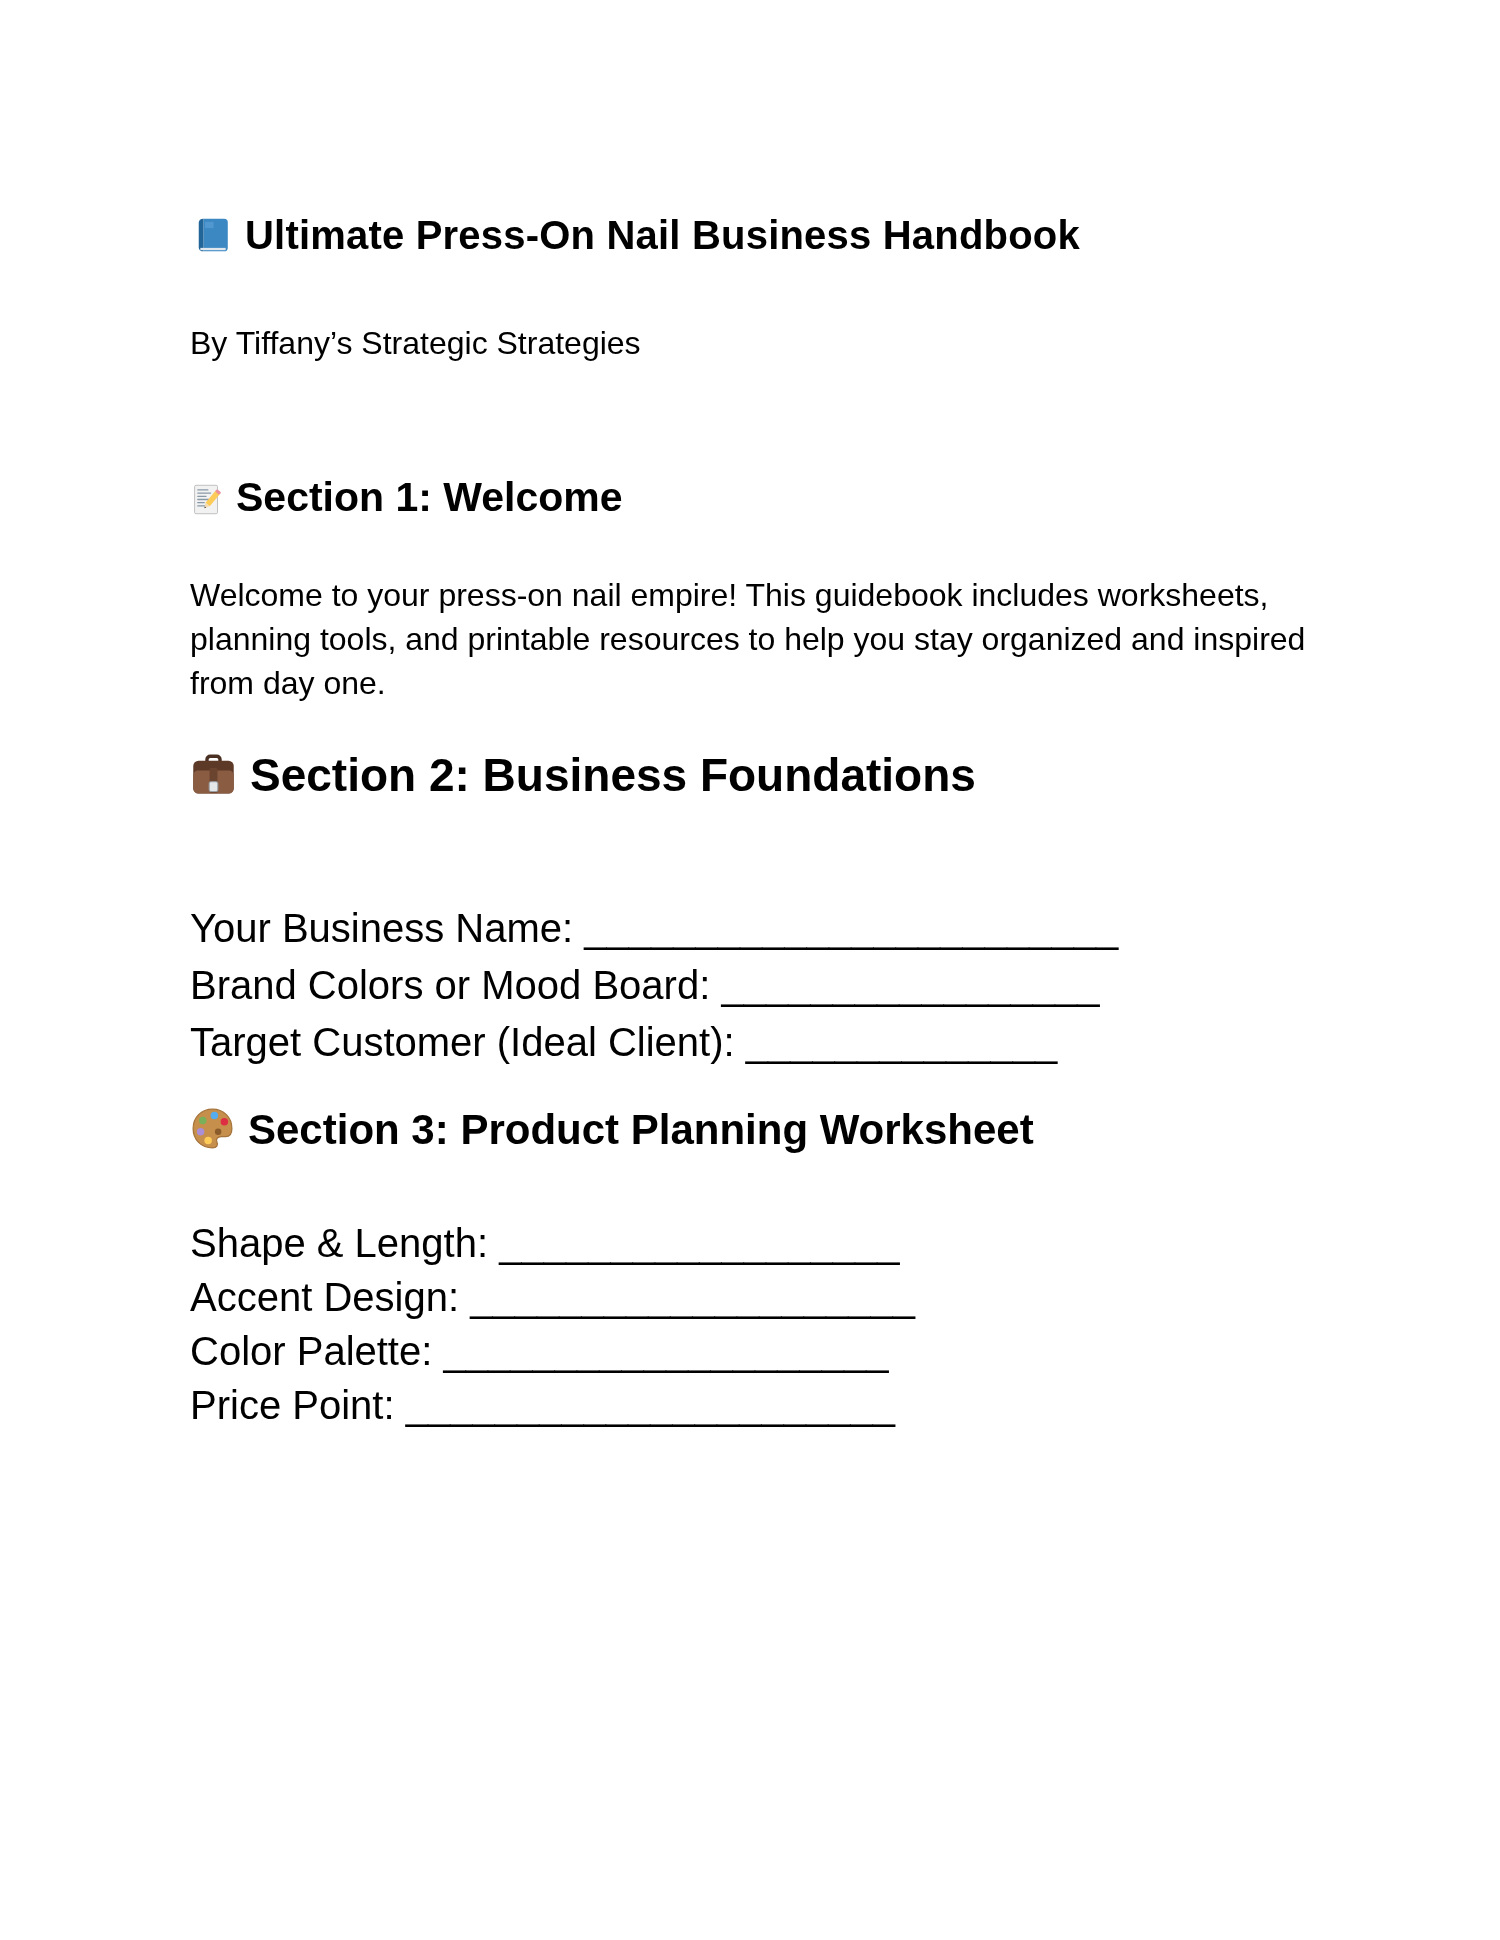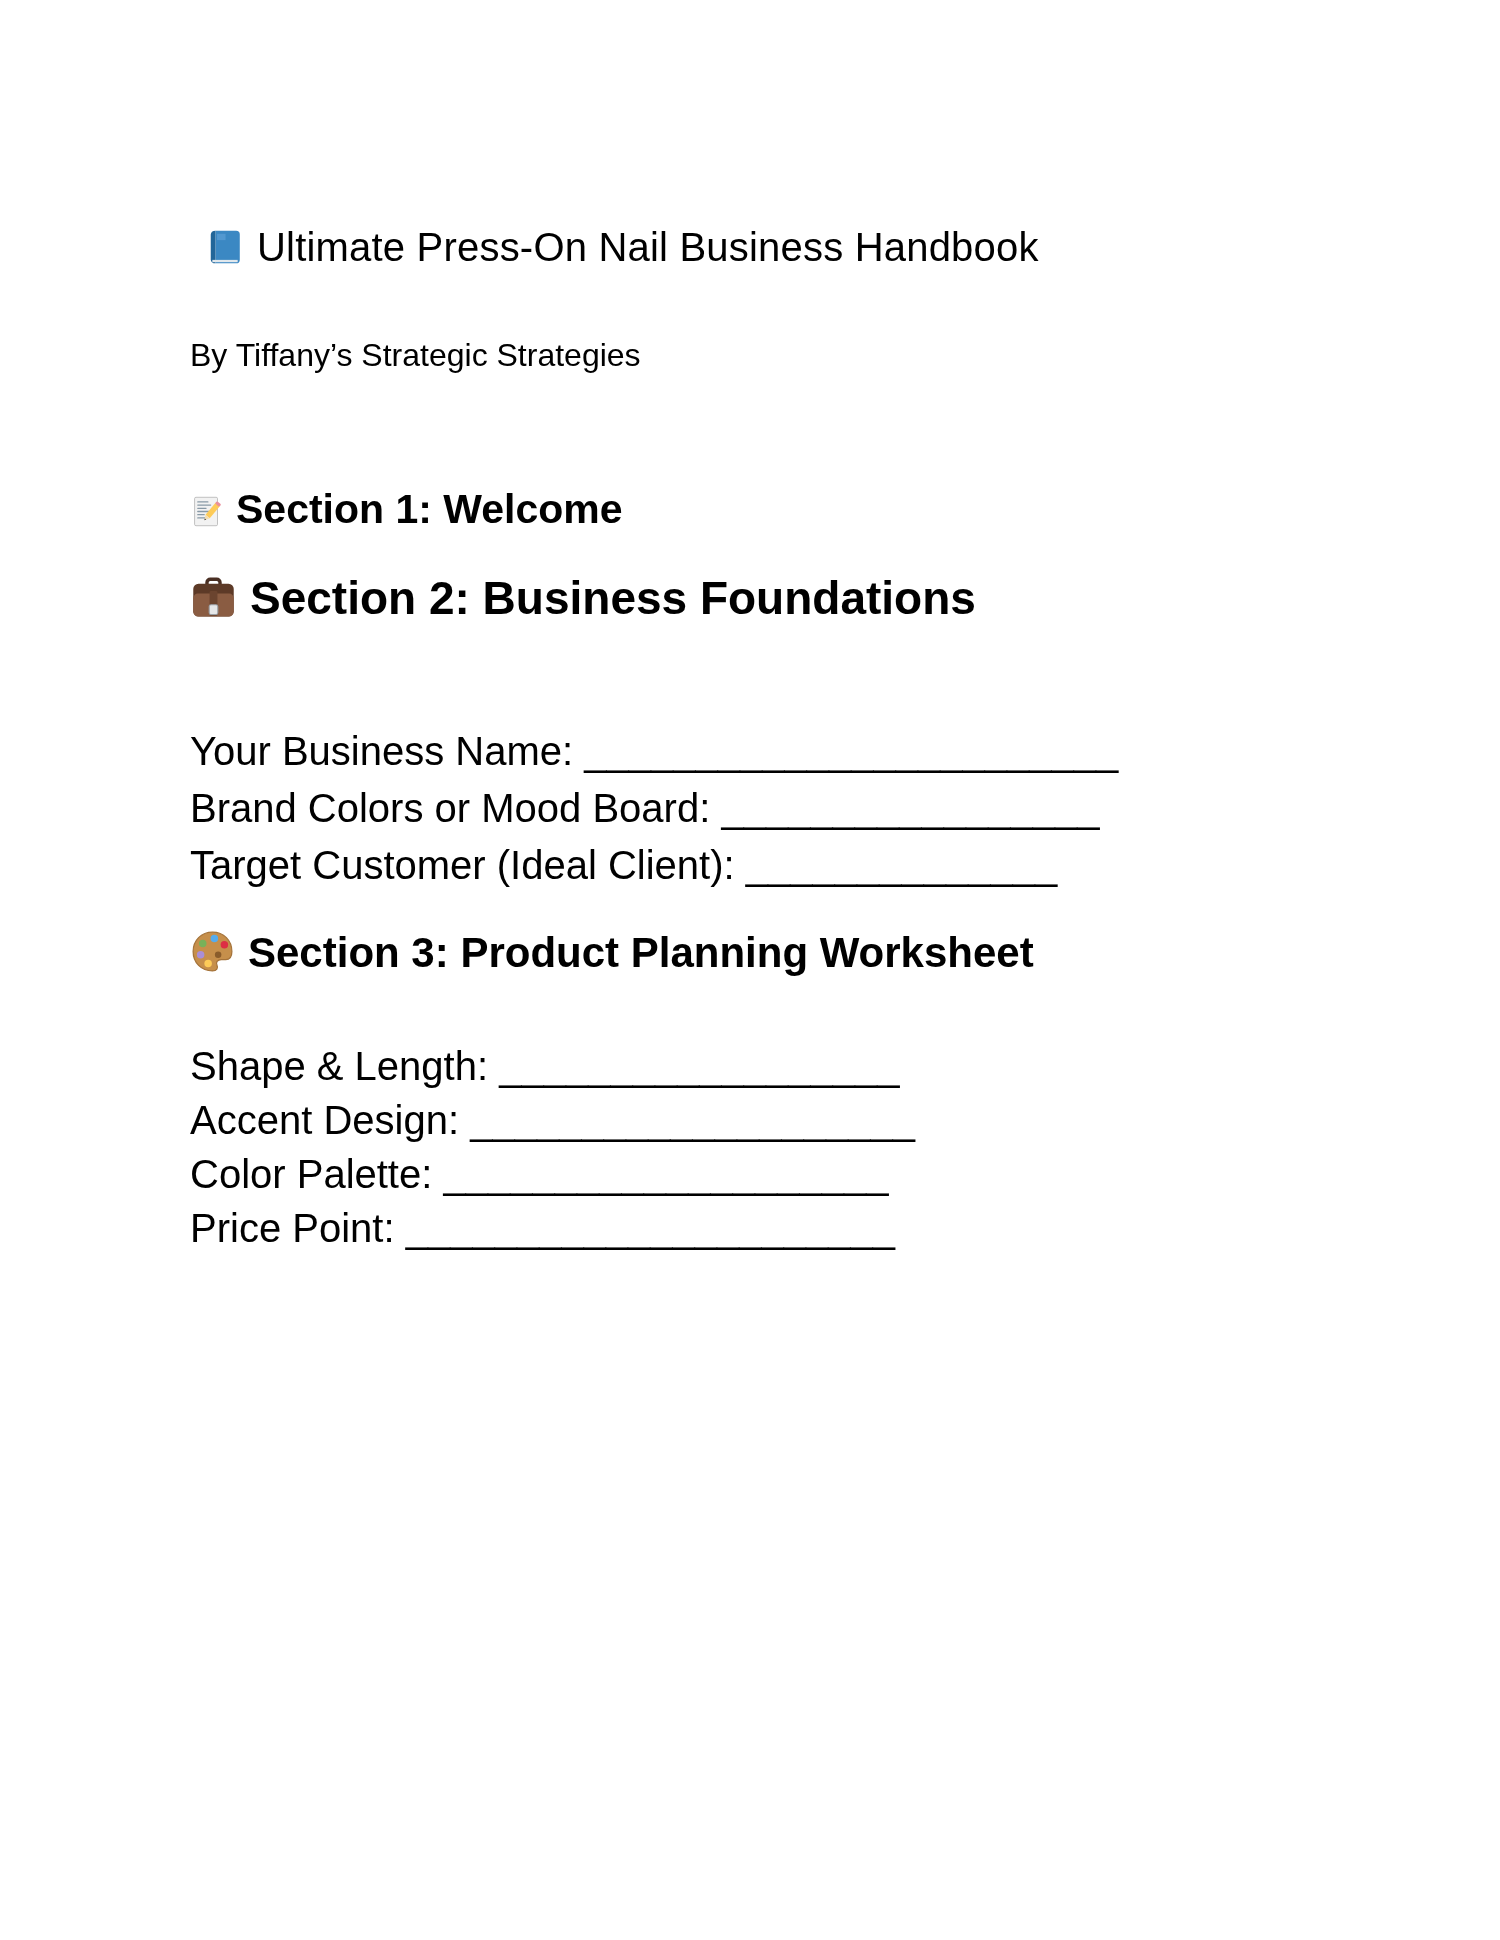--- a/index.html
+++ b/index.html
@@ -9,24 +9,24 @@
     height: 1940px;
     background: #ffffff;
     font-family: "Liberation Sans", "DejaVu Sans", sans-serif;
     color: #000000;
     overflow: hidden;
     box-sizing: border-box;
     padding-left: 190px;
     padding-right: 165px;
   }
   .doc-title {
-    margin: 16px;
+    margin: 4px;
     padding-top: 207px;
     font-size: 40px;
-    font-weight: normal;
+    font-weight: bold;
     line-height: 48px;
     letter-spacing: 0.2px;
     white-space: nowrap;
   }
   .byline {
     margin: 0;
     margin-top: 63px;
     font-size: 32px;
     font-weight: normal;
     line-height: 42px;
@@ -103,20 +103,21 @@
             <path d="M8.5 25 h10"></path>
         </g>
         <g transform="rotate(40 21 21)">
           <rect x="18.2" y="7" width="6" height="17" fill="#fdcb58"></rect>
           <rect x="18.2" y="4.5" width="6" height="3.4" rx="1.2" fill="#ea8f9b"></rect>
           <path d="M18.2 24 h6 l-3 5.5 z" fill="#f4ddb1"></path>
           <path d="M20.2 27.6 l1 1.9 1-1.9 z" fill="#292f33"></path>
         </g>
       </svg></span><span>Section 1: Welcome</span></h3>
 
+  <p class="welcome-par">Welcome to your press-on nail empire! This guidebook includes worksheets, planning tools, and printable resources to help you stay organized and inspired from day one.</p>
 
   <h2 class="h-sec2"><span class="emoji e-s2"><svg viewBox="0 0 36 36" xmlns="http://www.w3.org/2000/svg">
         <path d="M13 8 V6.5 A2.5 2.5 0 0 1 15.5 4 h5 A2.5 2.5 0 0 1 23 6.5 V8" fill="none" stroke="#4a2f23" stroke-width="2.6"></path>
         <rect x="2.5" y="7.5" width="31" height="25" rx="4" fill="#5d3a27"></rect>
         <rect x="2.5" y="15" width="31" height="17.5" rx="3.5" fill="#8a5c42"></rect>
         <rect x="15" y="13" width="6" height="19" rx="1" fill="#6b442f"></rect>
         <rect x="14.7" y="23.5" width="6.6" height="7.5" rx="1.4" fill="#e6e7e8" stroke="#9aa0a6" stroke-width="0.8"></rect>
       </svg></span><span>Section 2: Business Foundations</span></h2>
 
   <div class="fields fields-2">

